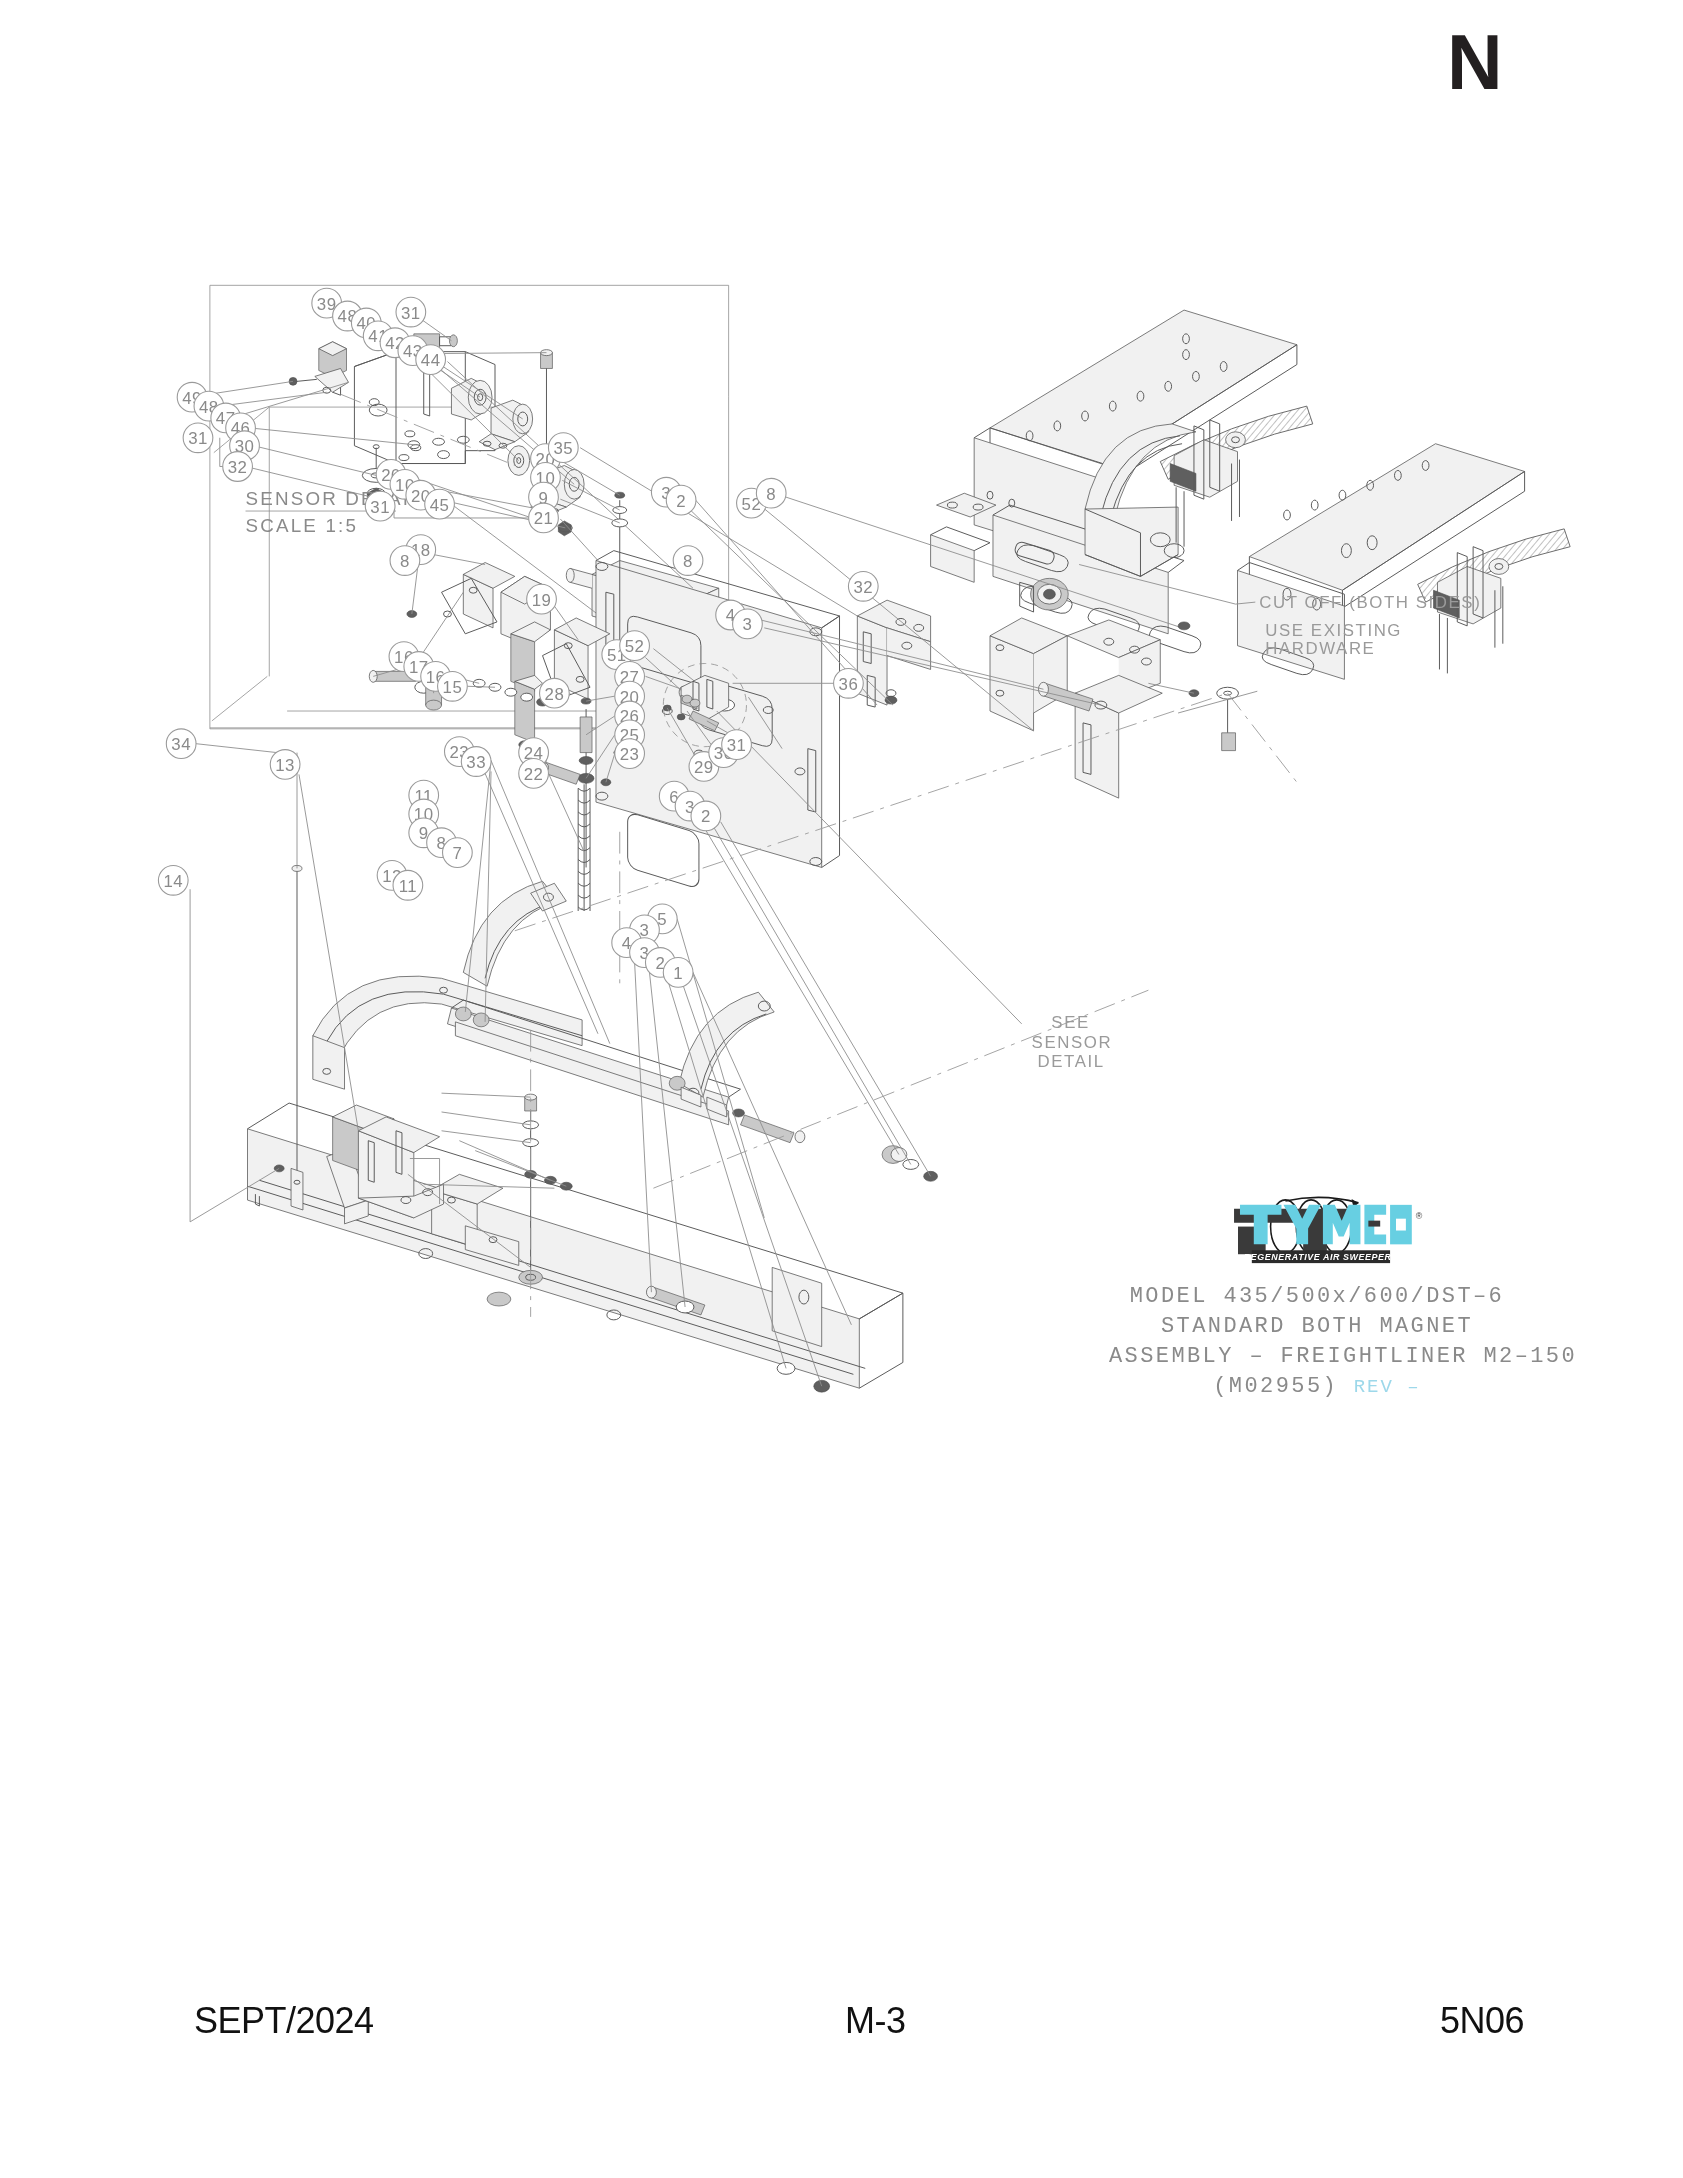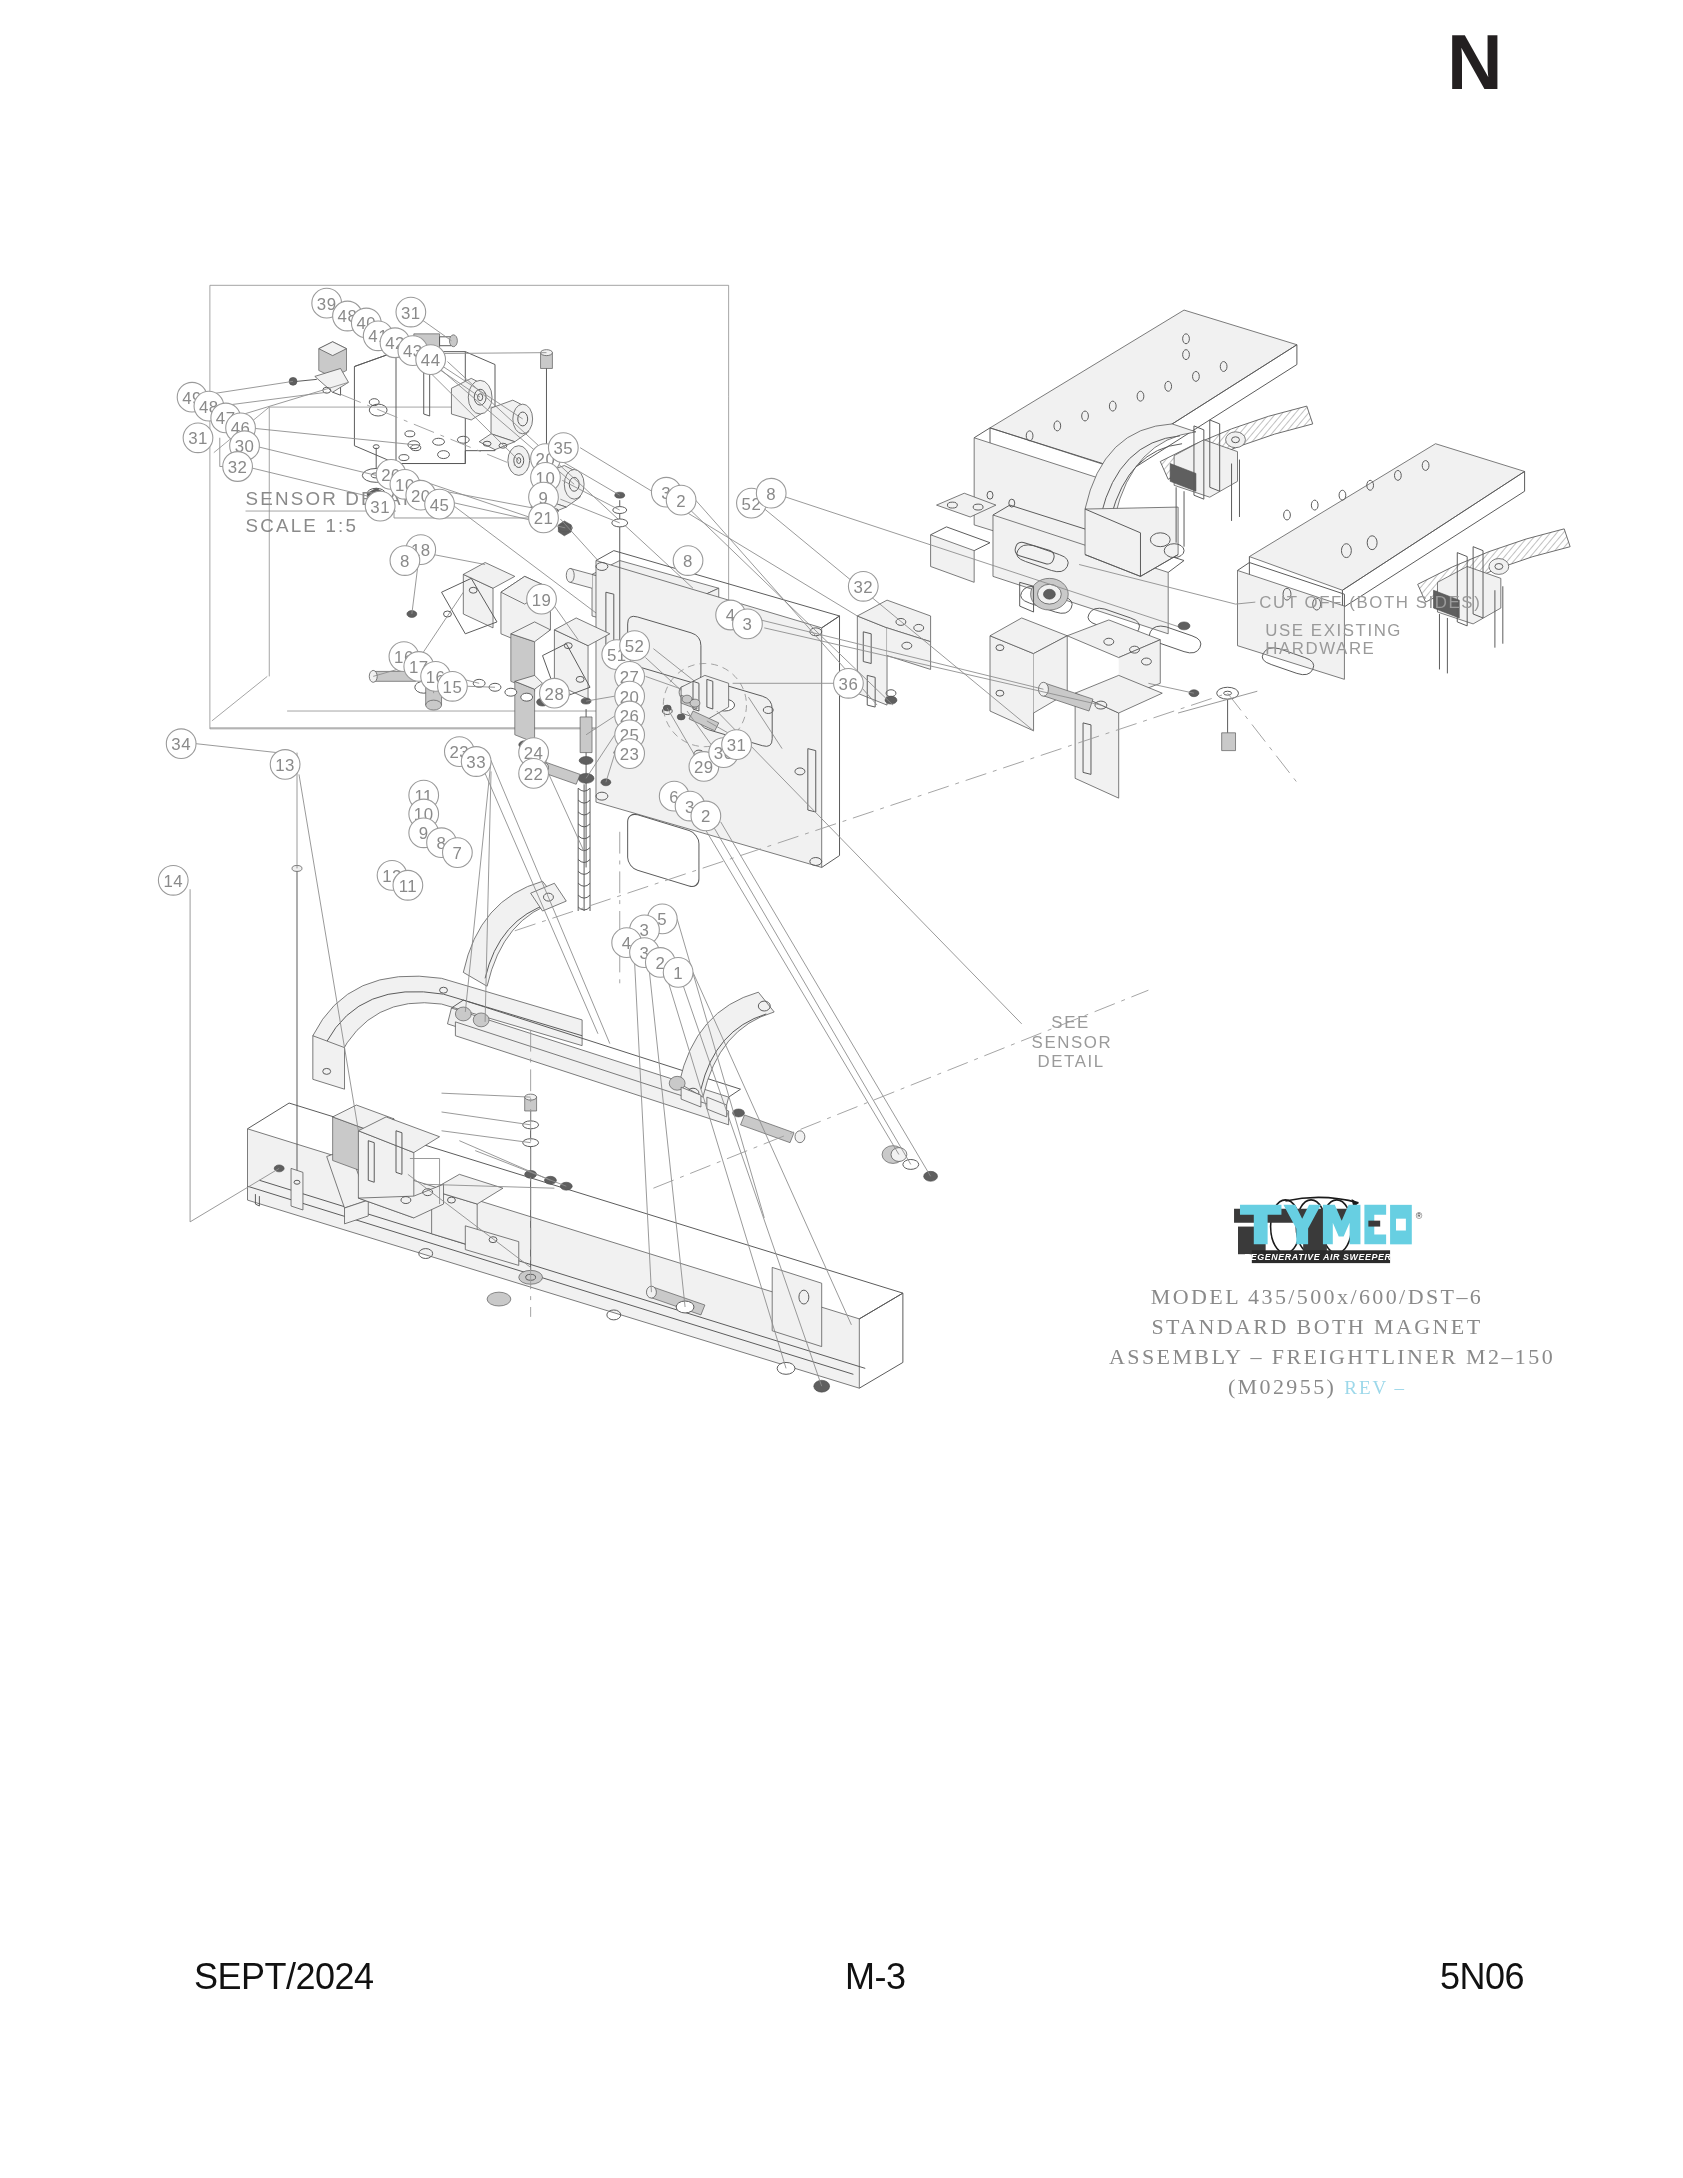--- a/index.html
+++ b/index.html
@@ -2,35 +2,35 @@
 <html><head>
 <meta charset="utf-8">
 <style>
   html,body{margin:0;padding:0;background:#fff;}
   body{width:1683px;height:2178px;position:relative;
        font-family:"Liberation Sans",sans-serif;overflow:hidden;}
 
   
   #page-letter{position:absolute;left:1447px;top:24px;font-size:77px;font-weight:700;
                color:#231f20;letter-spacing:0;line-height:1;}
-  #footer{position:absolute;left:0;top:1956px;width:1683px;height:69px;}
+  #footer{position:absolute;left:0;top:2000px;width:1683px;height:69px;}
   #footer .f{position:absolute;font-size:36px;color:#111;font-family:"Liberation Sans",sans-serif;
              letter-spacing:-0.5px;}
   #f-date{left:194px;top:0;}
   #f-page{left:832px;top:0;margin-left:13px;}
   #f-code{left:1440px;top:0;}
 
   
   #drawing{position:absolute;left:0;top:0;width:1683px;height:2020px;}
   #drawing svg{position:absolute;left:0;top:0;}
 
   
   #titleblock{position:absolute;left:1109px;top:1193px;width:416px;text-align:center;}
   #logo-wrap{position:relative;width:218px;height:79px;margin:0 auto 10px auto;}
-  #title-lines{font-family:Liberation Serif, serif;color:#8a8a8a;
+  #title-lines{font-family:Liberation Mono, monospace;color:#8a8a8a;
                font-size:22px;letter-spacing:2.4px;line-height:30px;white-space:nowrap;}
   #title-lines .tl{display:block;}
   #rev-inline{color:#9dd8ea;letter-spacing:2px;font-size:19px;}
   #stamp{color:#9dd8ea;font-size:16px;line-height:19px;letter-spacing:1px;margin-top:1px;}
 </style>
 </head>
 <body>
 
 <div id="page-letter">N</div>
 

